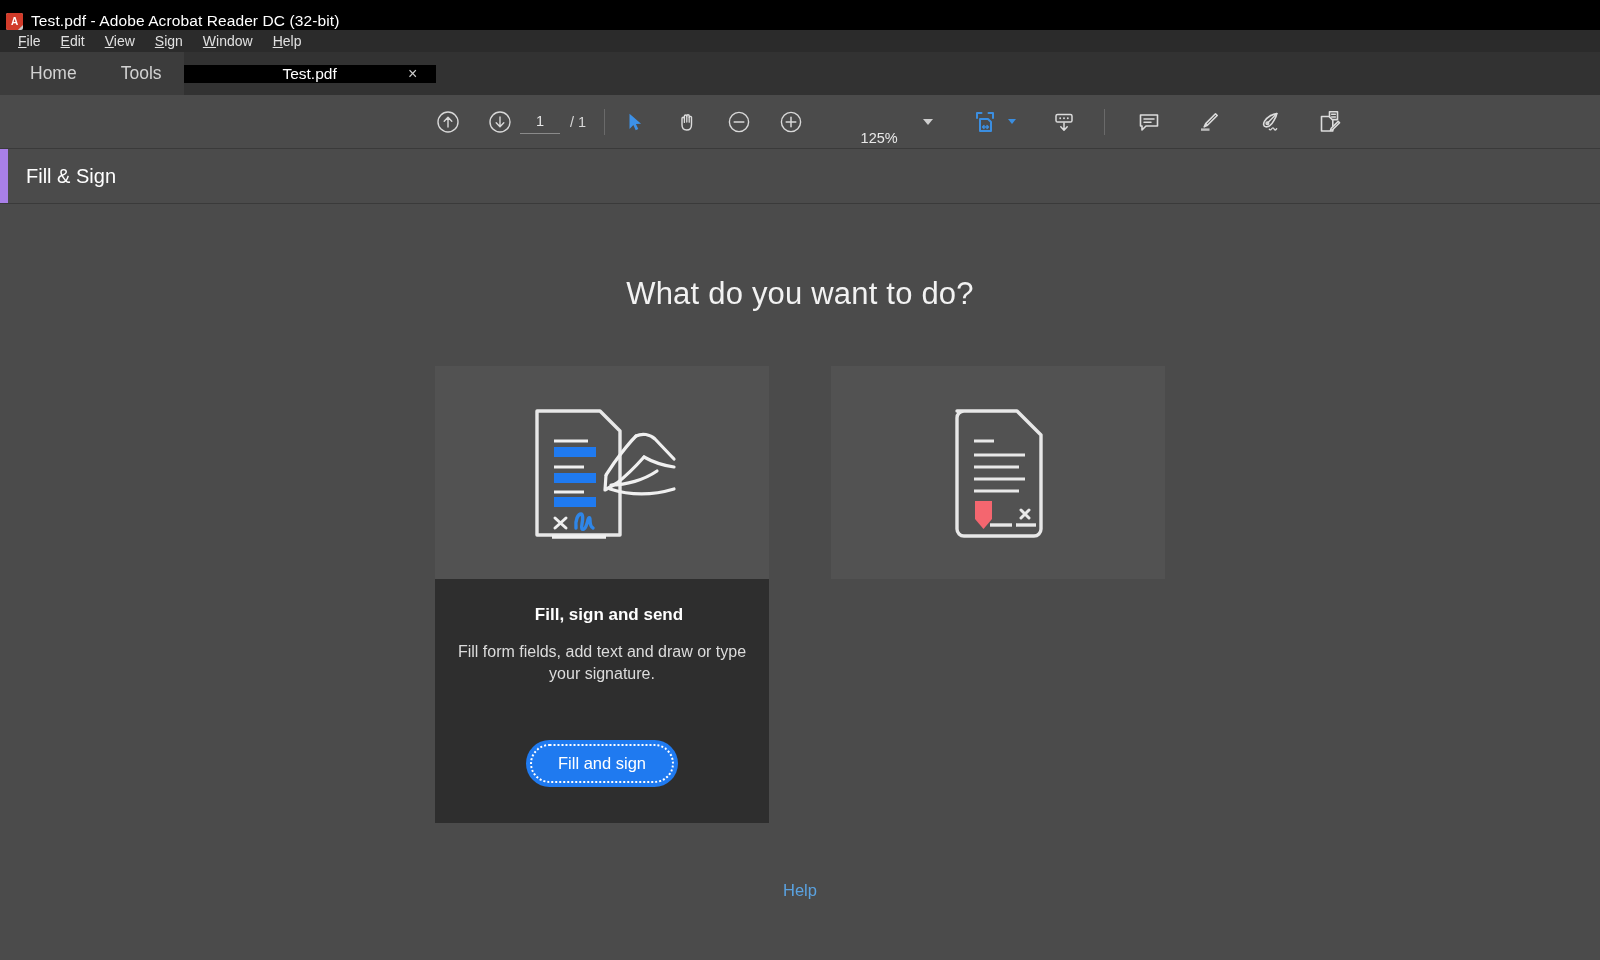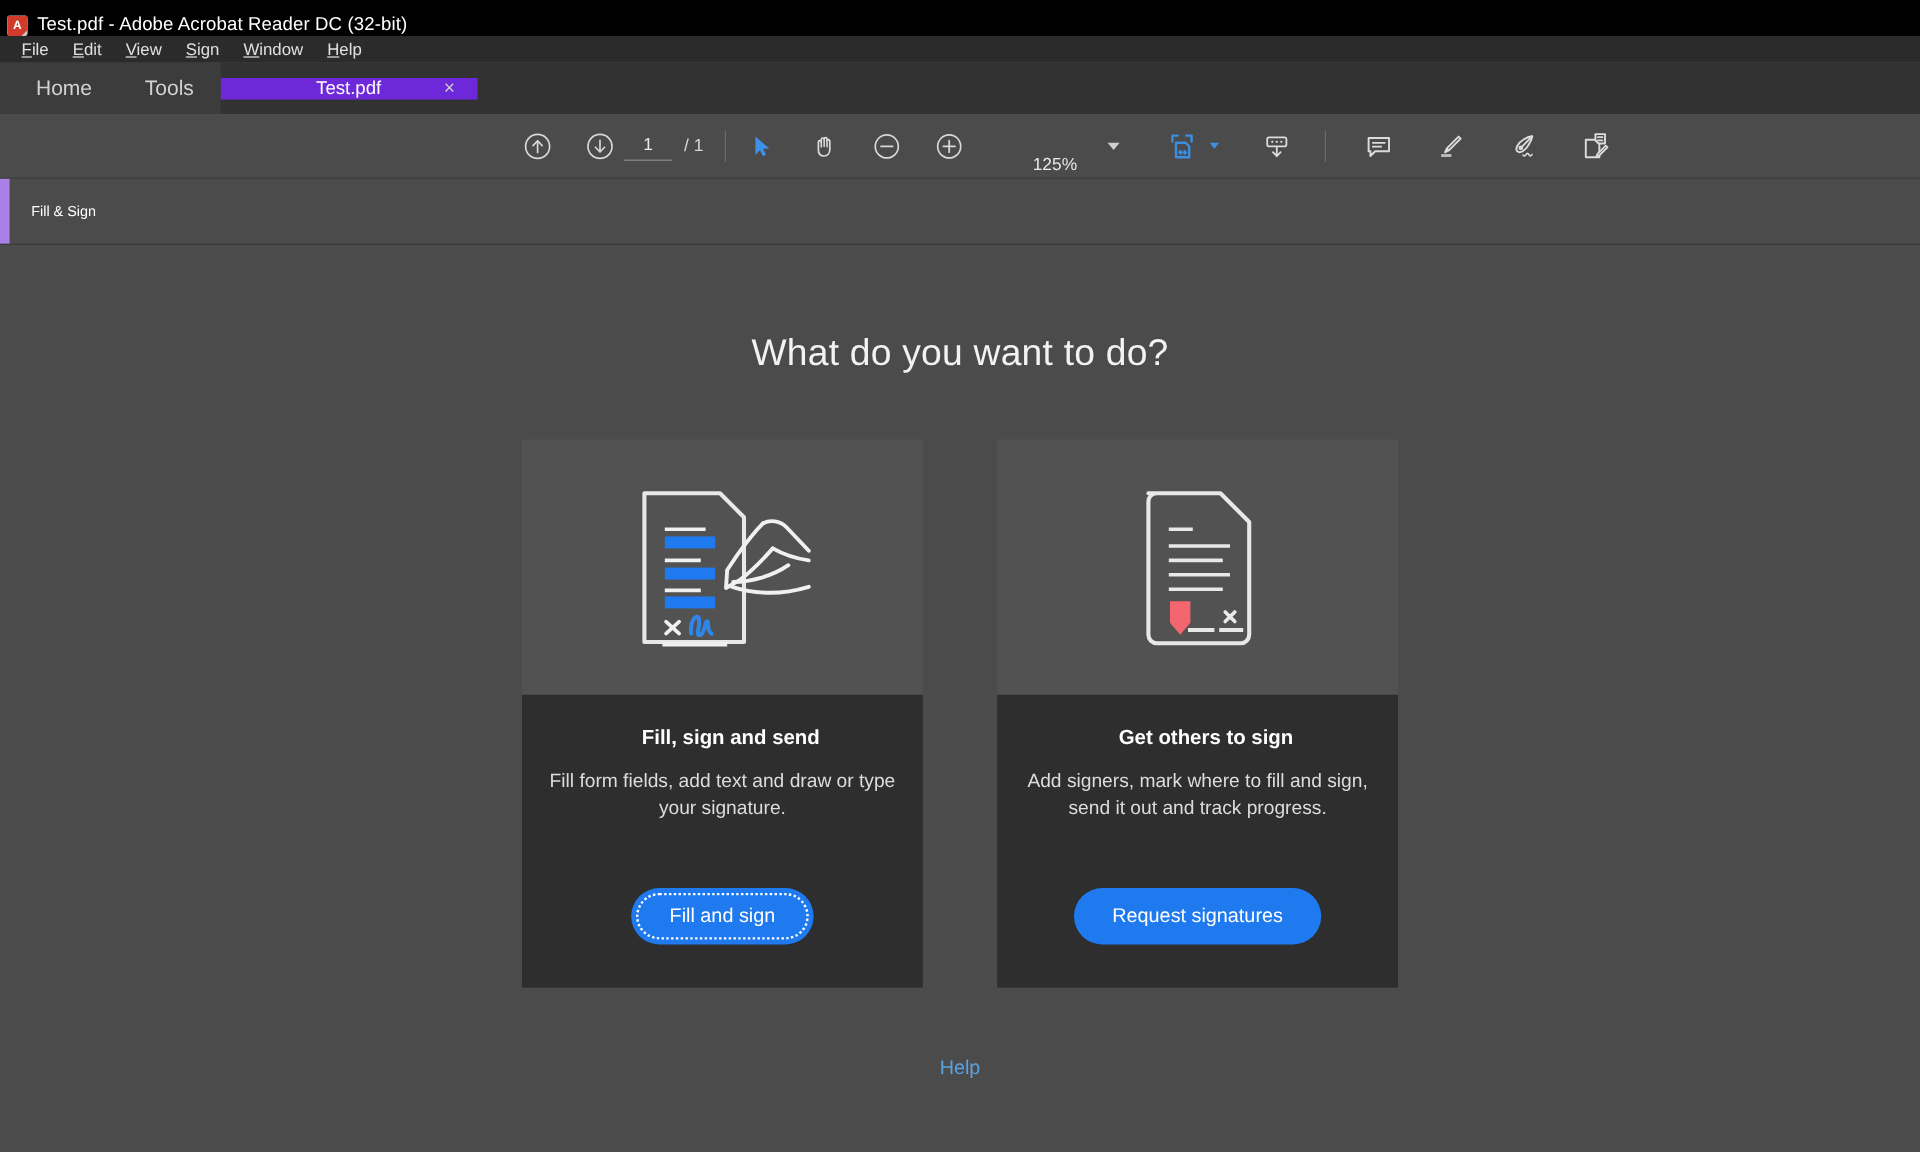--- a/index.html
+++ b/index.html
@@ -88,22 +88,22 @@
   }
   .navtab {
     color: #d2d2d2;
     font-size: 17.5px;
     padding: 0 22px;
     line-height: 43px;
     cursor: default;
     white-space: nowrap;
   }
   .doctab {
-    background: #6d28d9;
-    width: 214px;
+    background: #000000;
+    width: 252px;
     display: flex;
     align-items: center;
     justify-content: center;
     position: relative;
     cursor: default;
   }
   .doctab-label {
     color: #ffffff;
     font-size: 15.5px;
     white-space: nowrap;
@@ -197,21 +197,21 @@
     position: relative;
   }
   .fsbar-accent {
     position: absolute;
     left: 0; top: 0;
     width: 8px; height: 100%;
     background: #a97fe8;
   }
   .fsbar-title {
     color: #ffffff;
-    font-size: 12px;
+    font-size: 20px;
     margin-left: 26px;
     white-space: nowrap;
   }
 
   
   .content {
     height: calc(960px - 30px - 22px - 43px - 55px - 56px);
     background: #4b4b4b;
     display: flex;
     flex-direction: column;
@@ -478,23 +478,18 @@
           <path d="M33 58 L84 58" stroke="#e8e8e8" stroke-width="3"></path>
           <path d="M33 70 L78 70" stroke="#e8e8e8" stroke-width="3"></path>
           <path d="M33 82 L84 82" stroke="#e8e8e8" stroke-width="3"></path>
           <path d="M33 94 L78 94" stroke="#e8e8e8" stroke-width="3"></path>
           <path d="M34 104 L51 104 L51 122 L42.5 132 L34 122 Z" fill="#f4666f"></path>
           <path d="M49 128 L71 128" stroke="#e8e8e8" stroke-width="3.4"></path>
           <path d="M75 128 L95 128" stroke="#e8e8e8" stroke-width="3.4"></path>
           <path d="M80 113 L88 121 M88 113 L80 121" stroke="#e8e8e8" stroke-width="3" stroke-linecap="round"></path>
         </svg>
       </div>
-      <div class="card-body">
-        <div class="card-title">Get others to sign</div>
-        <div class="card-desc">Add signers, mark where to fill and sign, send it out and track progress.</div>
-        <button class="cta">Request signatures</button>
-      </div>
     </div>
 
   </div>
 
   <a class="helplink">Help</a>
 </div>
 
 </body></html>

